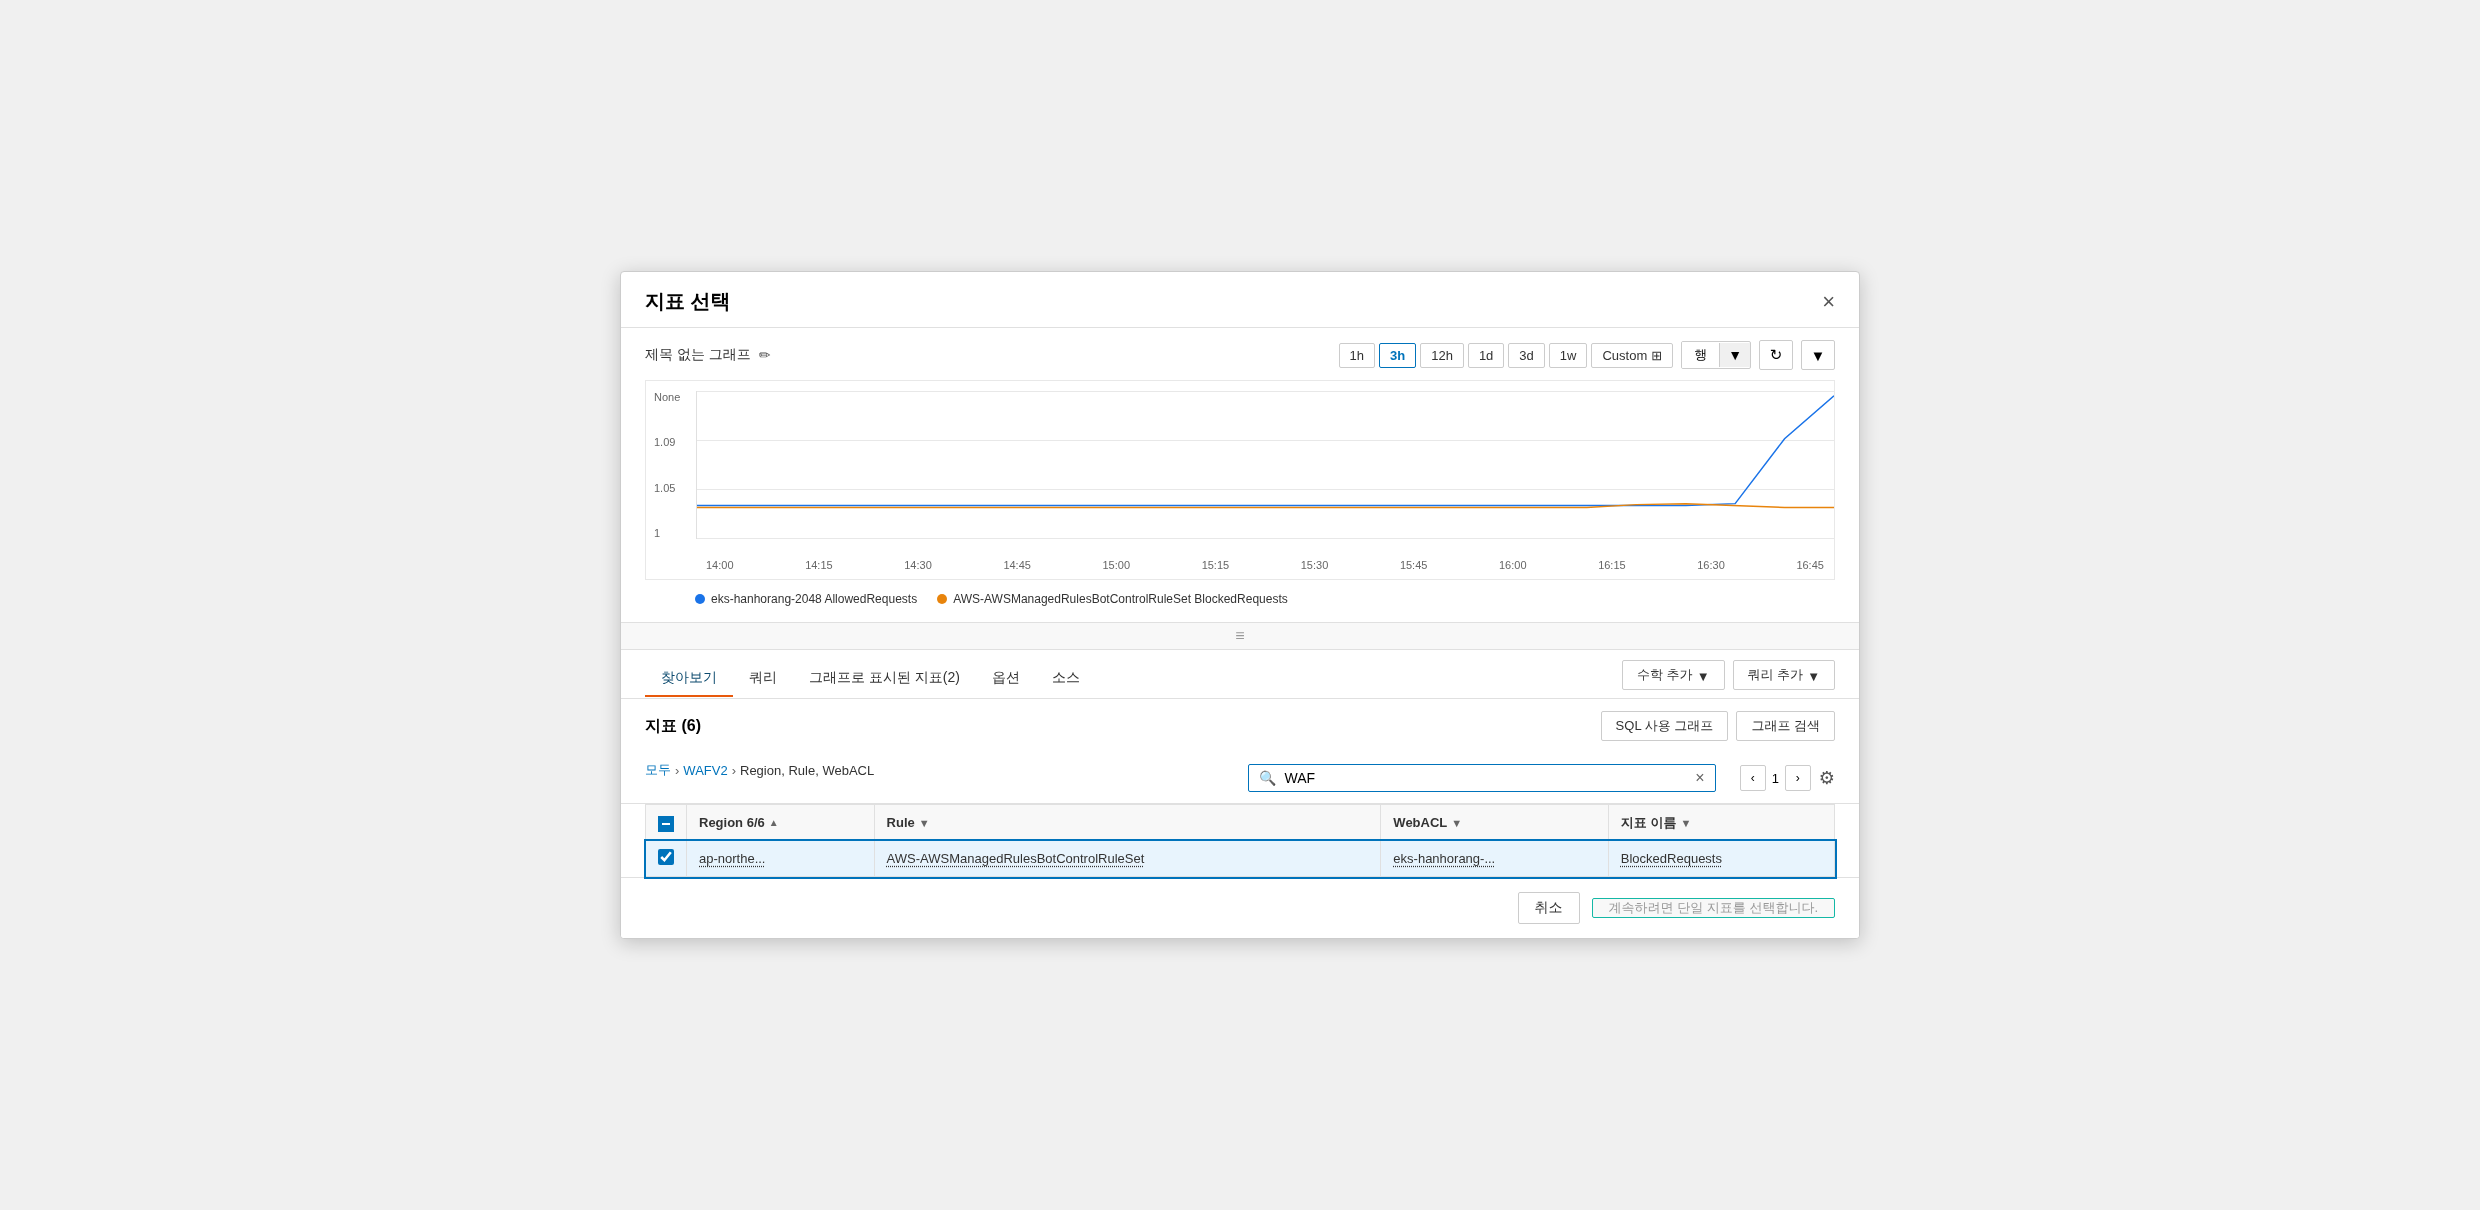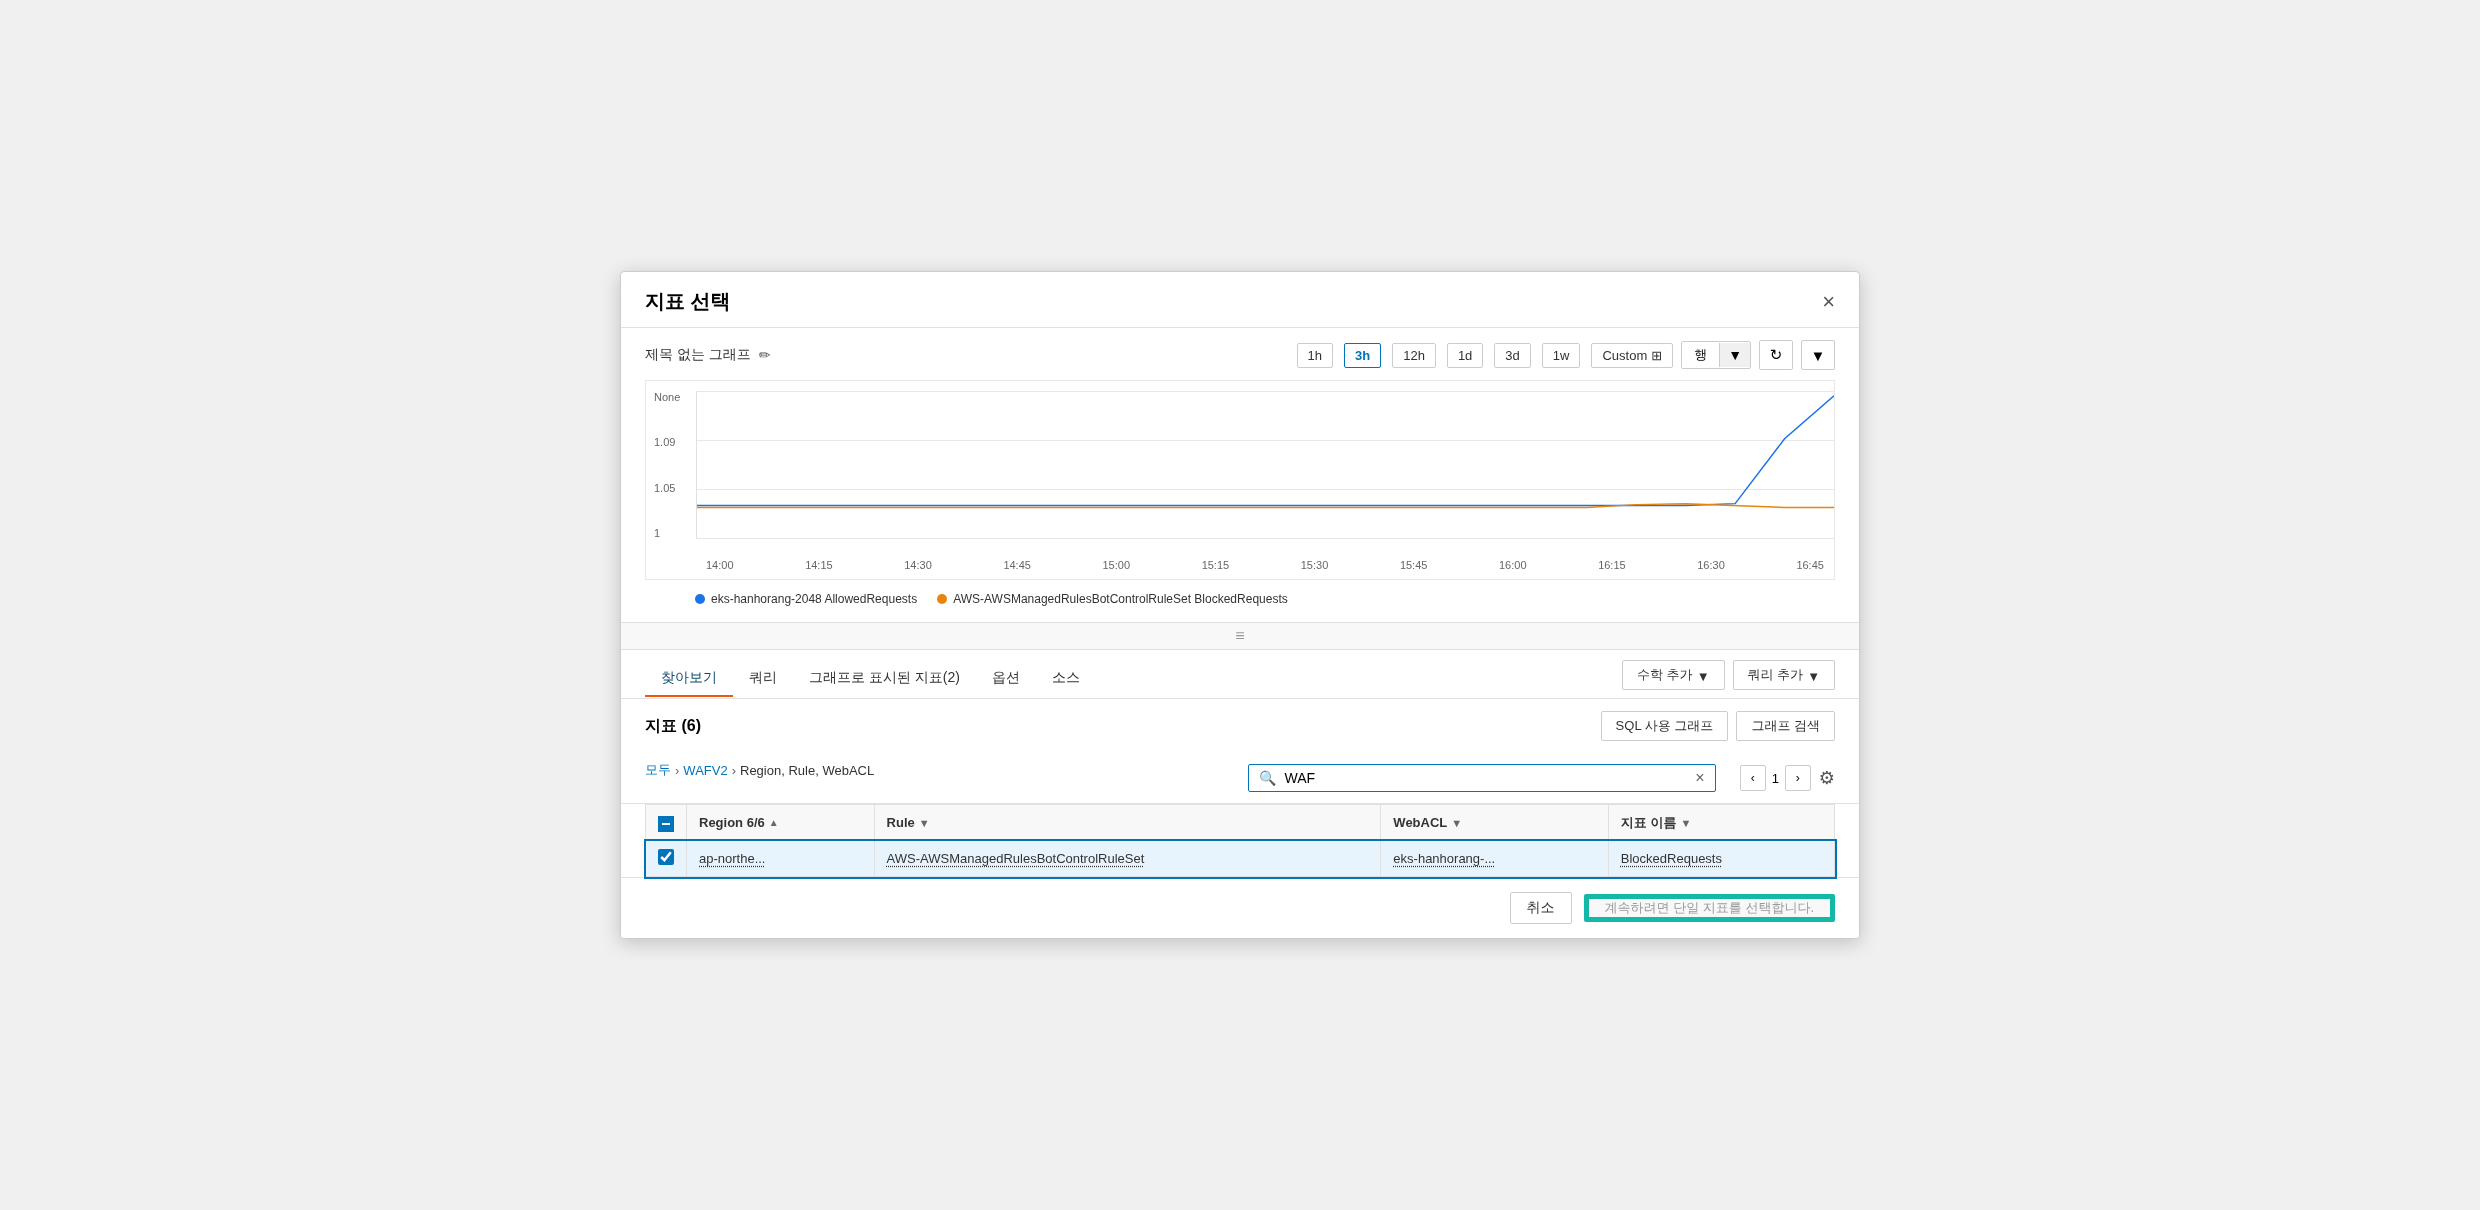--- a/index.html
+++ b/index.html
@@ -58,21 +58,21 @@
       color: #333;
     }
     .edit-icon {
       cursor: pointer;
       color: #555;
       font-size: 14px;
     }
     .time-range-group {
       display: flex;
       align-items: flex-end;
-      gap: 11px;
+      gap: 4px;
     }
     .time-btn {
       background: none;
       border: 1px solid #ccc;
       padding: 4px 10px;
       border-radius: 2px;
       cursor: pointer;
       font-size: 13px;
       color: #333;
     }
@@ -425,21 +425,21 @@
     .cancel-btn {
       border: 1px solid #ccc;
       background: #fff;
       padding: 6px 16px;
       border-radius: 2px;
       cursor: pointer;
       font-size: 14px;
       color: #333;
     }
     .continue-btn {
-      border: 5px solid #14b8a6;
+      border: 1px solid #14b8a6;
       background: #f8f8f8;
       padding: 0 16px;
       border-radius: 2px;
       font-size: 13px;
       color: #999;
       cursor: not-allowed;
     }
     .breadcrumb-link {
       color: #0073bb;
       cursor: pointer;

